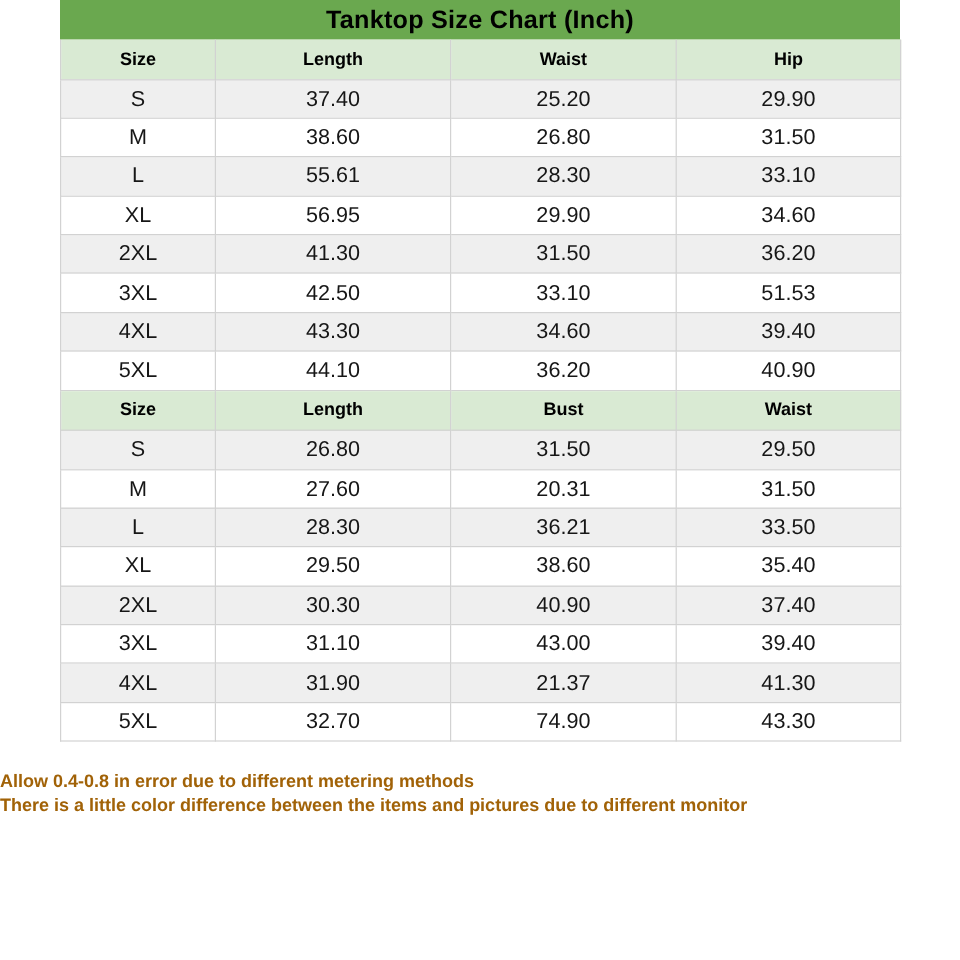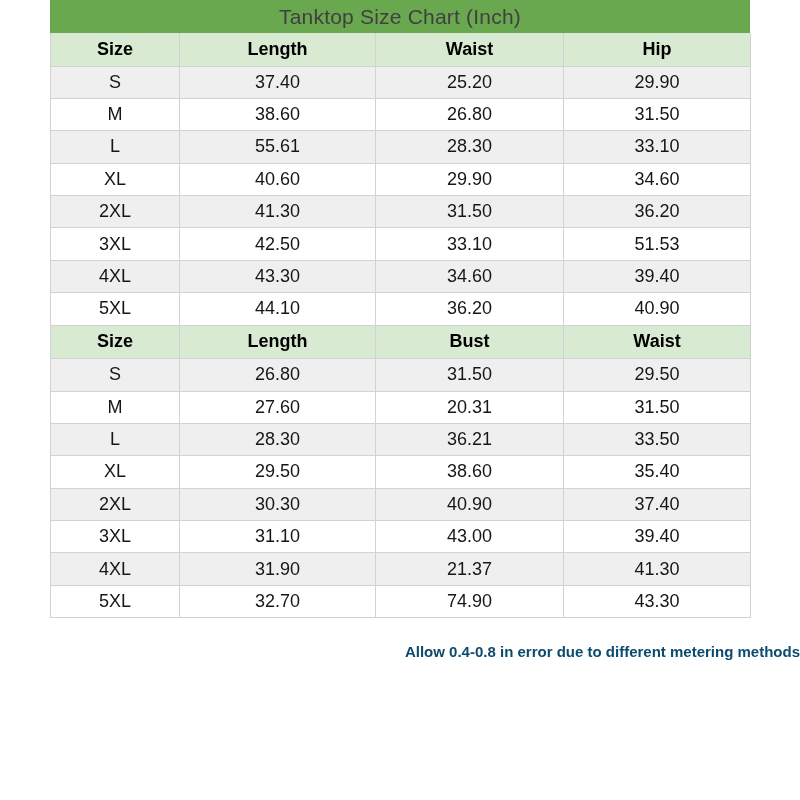--- a/index.html
+++ b/index.html
@@ -14,41 +14,41 @@
   body{
     width:800px;height:800px;background:#ffffff;
     font-family:"Liberation Sans",sans-serif;
     color:var(--ink);
   }
   .page{width:800px;height:800px;overflow:hidden;}
   .chart-block{width:700px;margin:0 auto;}
   .banner{
     height:33px;background:var(--green);
     display:flex;align-items:center;justify-content:center;
-    color:#404040;font-weight:normal;font-size:21px;letter-spacing:.2px;
+    color:#000000;font-weight:bold;font-size:21px;letter-spacing:.2px;
   }
   table.size-table{
     width:700px;border-collapse:collapse;table-layout:fixed;
   }
   col.c1{width:129px;} col.c2{width:196px;} col.c3{width:188px;} col.c4{width:187px;}
   table.size-table th{
     background:var(--light-green);
-    height:33px;font-size:18px;font-weight:bold;color:#000;
+    height:33px;font-size:15px;font-weight:bold;color:#000;
     text-align:center;vertical-align:middle;
     border:1px solid var(--border);border-top:none;padding:0;
   }
   table.size-table td{
     height:32.4px;font-size:18px;font-weight:normal;color:var(--ink);
     text-align:center;vertical-align:middle;background:#ffffff;
     border:1px solid var(--border);padding:0;
   }
   table.size-table tr.shaded td{background:var(--band);}
   .footer{
-    margin-top:24px;text-align:right;
-    font-weight:bold;font-size:15px;line-height:20px;color:#0c4a6e;
+    margin-top:24px;text-align:left;
+    font-weight:bold;font-size:15px;line-height:20px;color:#a16207;
   }
   .footer p{margin:0;}
 </style>
 </head>
 <body>
 
 <div class="page">
 
   <section class="chart-block">
     <div class="banner">Tanktop Size Chart (Inch)</div>
@@ -81,21 +81,21 @@
             <td>31.50</td>
           </tr>
           <tr class="shaded">
             <td>L</td>
             <td>55.61</td>
             <td>28.30</td>
             <td>33.10</td>
           </tr>
           <tr>
             <td>XL</td>
-            <td>40.60</td>
+            <td>56.95</td>
             <td>29.90</td>
             <td>34.60</td>
           </tr>
           <tr class="shaded">
             <td>2XL</td>
             <td>41.30</td>
             <td>31.50</td>
             <td>36.20</td>
           </tr>
           <tr>
@@ -184,15 +184,16 @@
             <td>32.70</td>
             <td>74.90</td>
             <td>43.30</td>
           </tr>
         </tbody>
     </table>
   </section>
 
   <div class="footer">
     <p>Allow 0.4-0.8 in error due to different metering methods</p>
+    <p>There is a little color difference between the items and pictures due to different monitor</p>
   </div>
 
 </div>
 
 </body></html>

